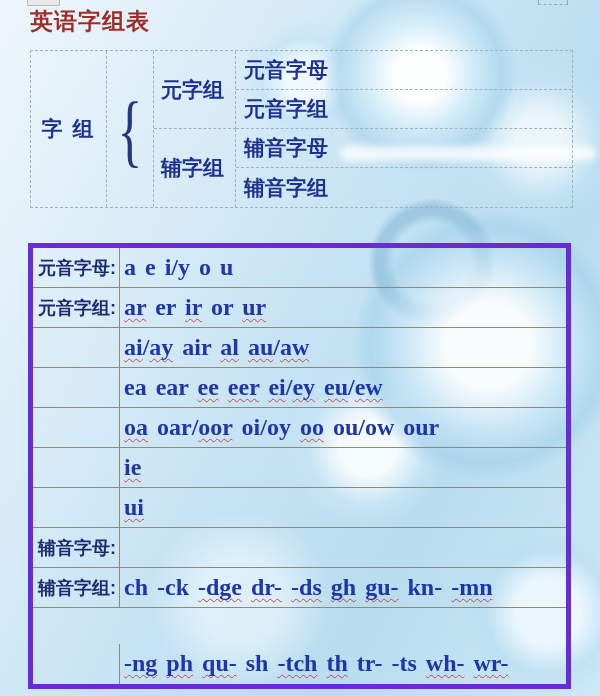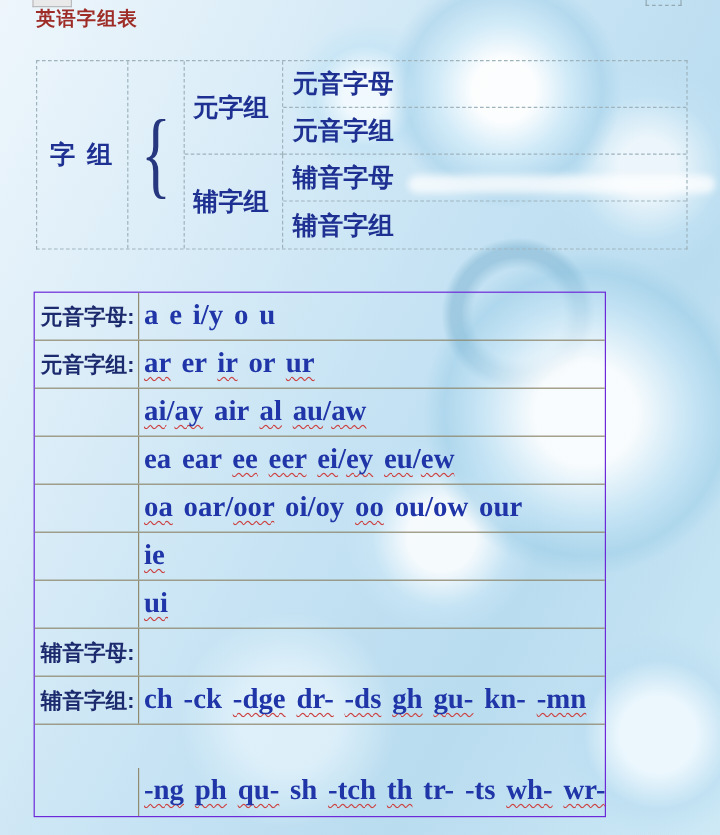--- a/index.html
+++ b/index.html
@@ -30,21 +30,21 @@
     position:absolute;left:27px;top:0;width:31px;height:5px;
     background:#e9e9e9;border:1px solid #b9bcbe;border-top:none;
   }
   .artifact-tr{
     position:absolute;left:538px;top:0;width:28px;height:4px;
     border:1px dashed #93a9b4;border-top:none;
   }
   
   .title{
     position:absolute;left:30px;top:6px;
-    font-size:16px;font-weight:bold;color:#9e2d28;letter-spacing:1px;
+    font-size:23px;font-weight:bold;color:#9e2d28;letter-spacing:1px;
   }
   
   .diagram{
     position:absolute;left:30px;top:50px;width:543px;height:158px;
     display:grid;grid-template-columns:76px 47px 82px 1fr;
     grid-template-rows:repeat(4,1fr);
     border:1px dashed #9fb3bd;box-sizing:border-box;
     color:#1e3192;font-weight:bold;font-size:21px;
   }
   .diagram>div{display:flex;align-items:center;box-sizing:border-box;}
@@ -53,22 +53,22 @@
   .d-brace span{
     font-family:"Liberation Serif",serif;font-weight:normal;font-size:52px;color:#27377f;
     transform:scaleY(1.55);display:inline-block;
   }
   .d-l1a{grid-column:3;grid-row:1/3;border-right:1px dashed #9fb3bd;border-bottom:1px dashed #9fb3bd;padding-left:7px;}
   .d-l1b{grid-column:3;grid-row:3/5;border-right:1px dashed #9fb3bd;padding-left:7px;}
   .d-l2{grid-column:4;padding-left:8px;}
   .d-l2.rb{border-bottom:1px dashed #9fb3bd;}
   
   .vtable{
-    position:absolute;left:28px;top:243px;width:477px;
-    border:1px solid #6d28d9;box-sizing:border-box;
+    position:absolute;left:28px;top:243px;width:543px;
+    border:5px solid #6d28d9;box-sizing:border-box;
   }
   .vrow{display:flex;height:40px;border-bottom:1px solid #8f8a70;box-sizing:border-box;}
   .vrow:last-child{border-bottom:none;margin-top:36px;}
   .vlabel{
     width:87px;flex:none;border-right:1px solid #8f8a70;box-sizing:border-box;
     padding-left:5px;display:flex;align-items:center;
     font-weight:bold;font-size:18px;color:#1c2a6e;letter-spacing:0;
   }
   .vcontent{
     flex:1;padding-left:4px;line-height:38px;white-space:nowrap;overflow:hidden;

